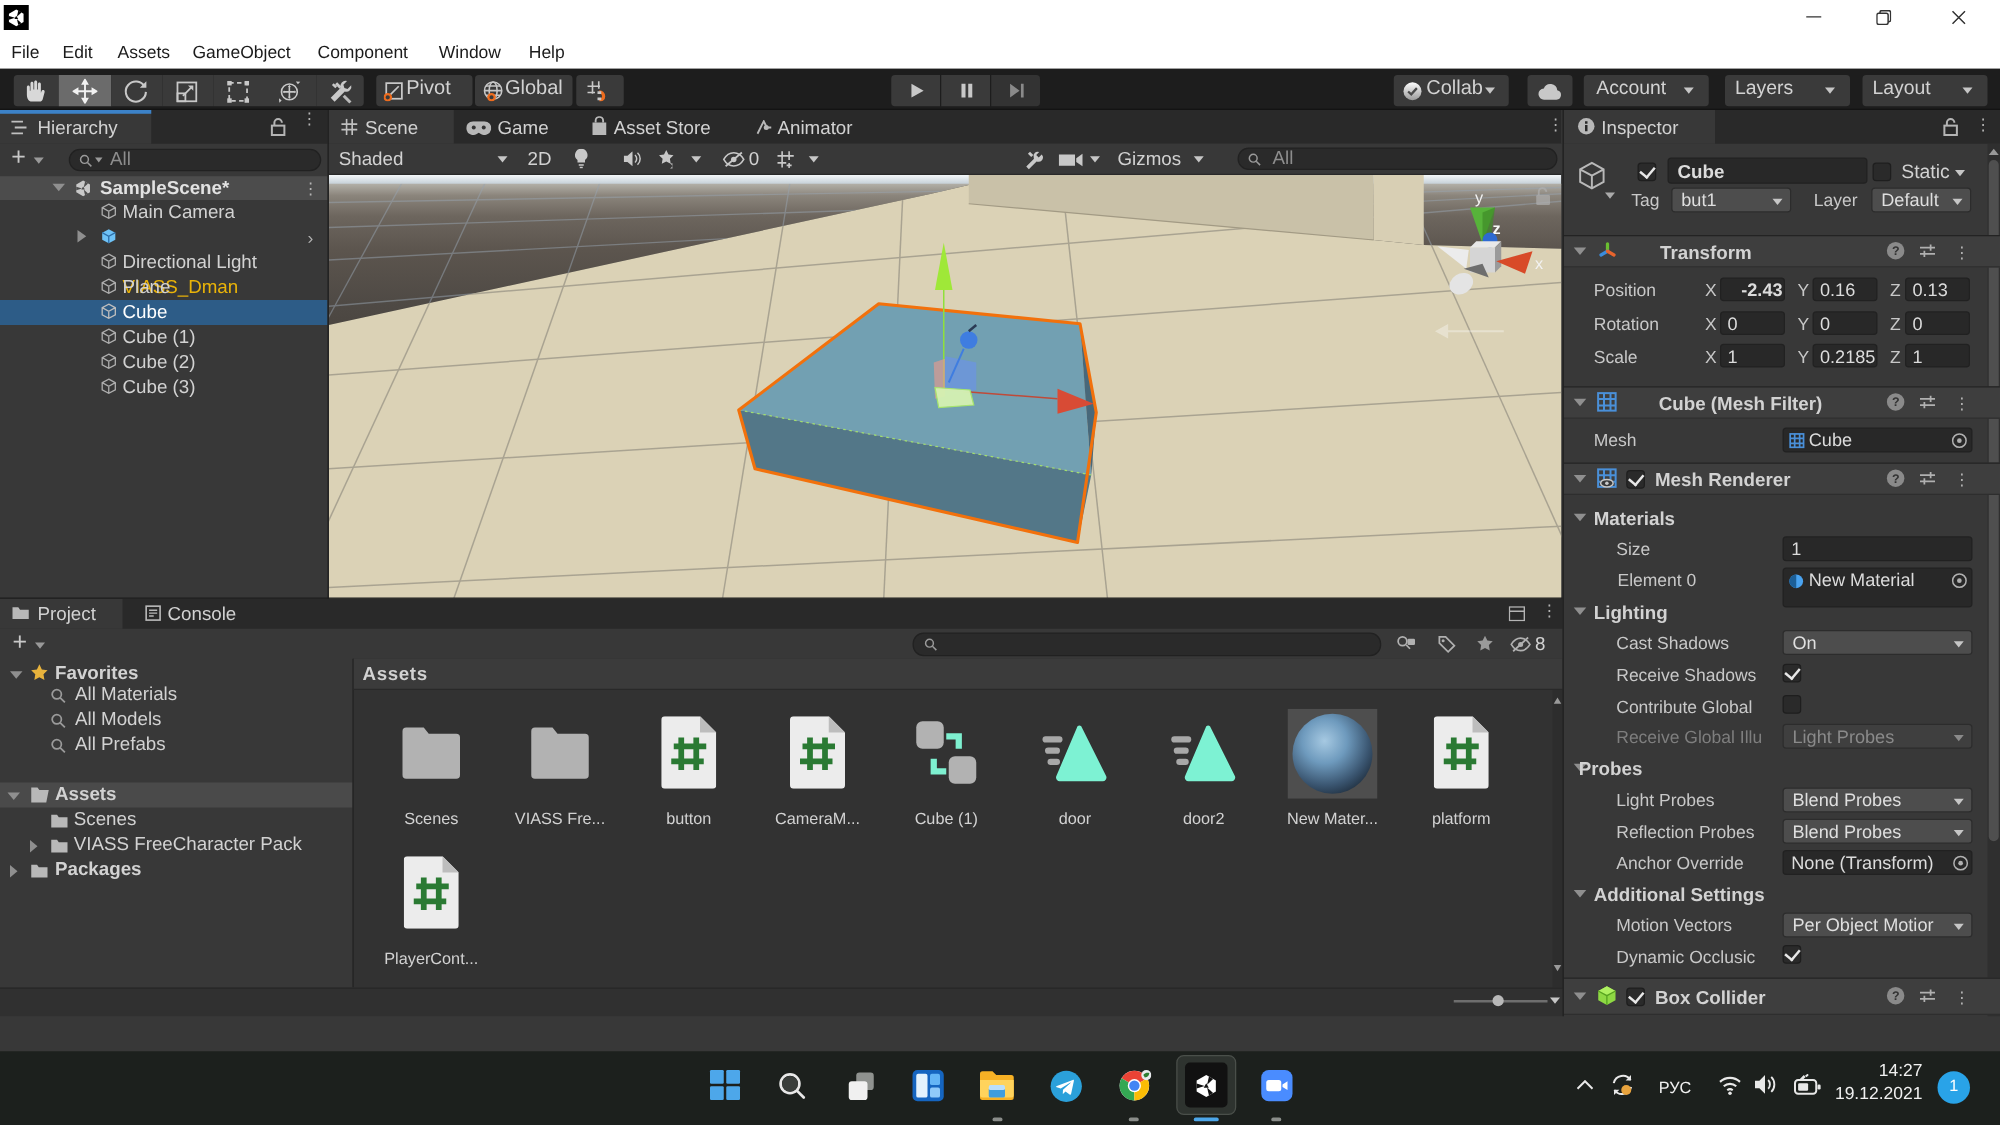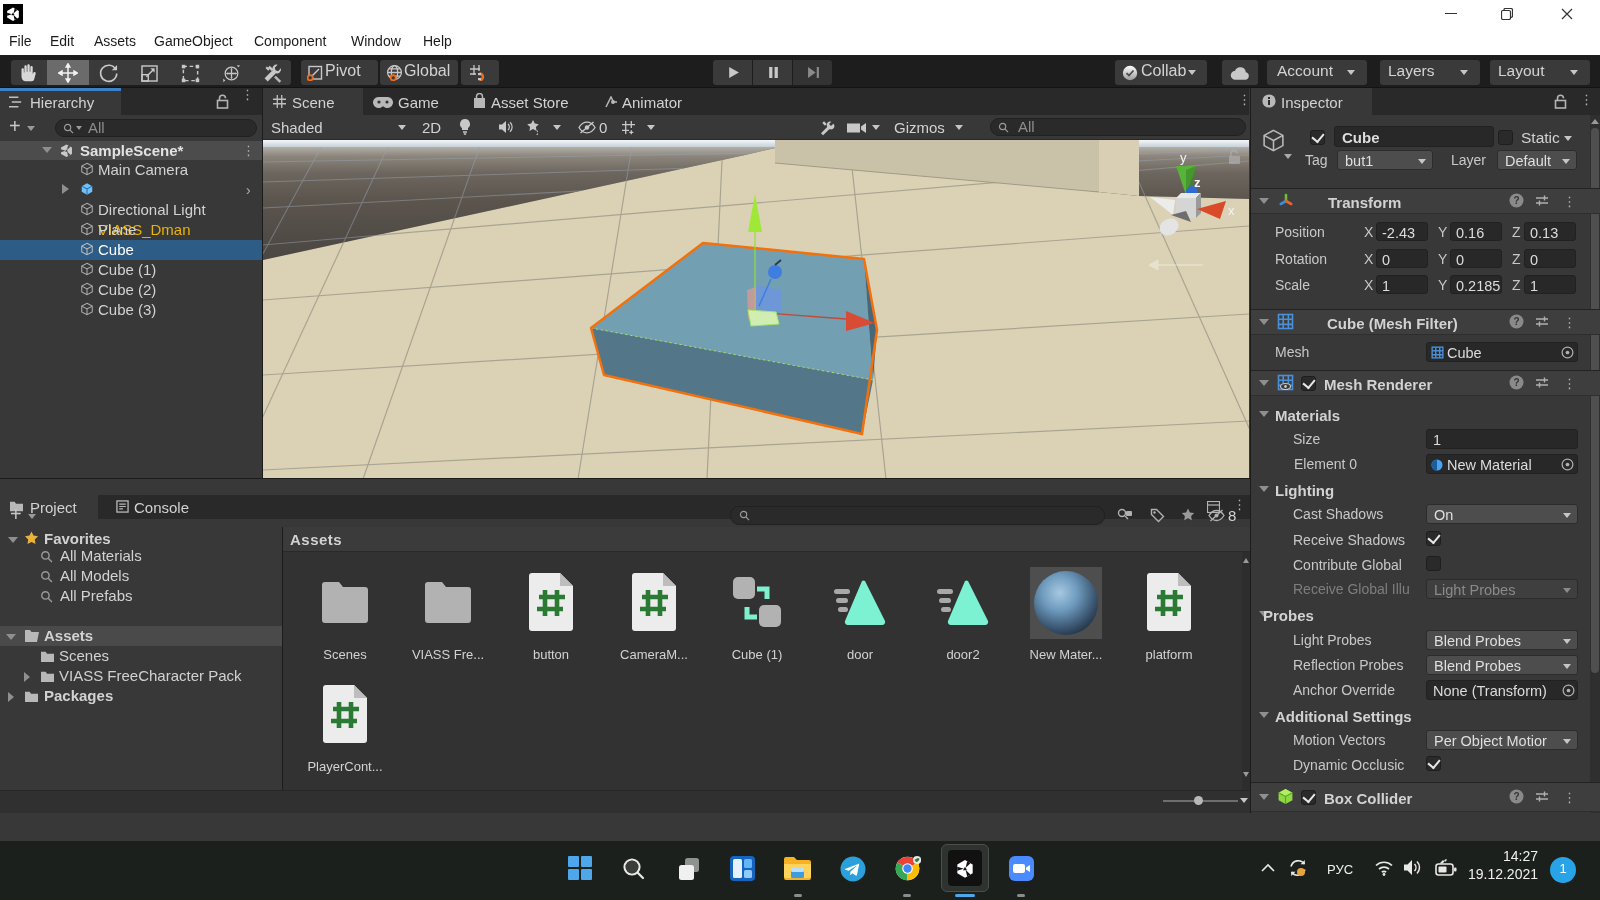--- a/index.html
+++ b/index.html
@@ -522,21 +522,21 @@
     <svg class="abs" style="left:283px;top:105px" width="16" height="15" viewBox="0 0 16 15">
         <g stroke="#b0b0b0" stroke-width="1.4">
           <path d="M2 5h12M2 10h12"></path>
           <path d="M10.5 2.5v5M5.5 7.5v5"></path>
         </g>
       </svg>
     <div class="abs" style="left:312px;top:106px;color:#b4b4b4;font-size:13px;">⋮</div>
     <div class="abs lbl" style="left:24px;top:136px;">Position</div>
     <div class="abs lbl" style="left:113px;top:136px;">X</div>
       <div class="fld" style="left:125px;top:134px;width:52px;height:19px;">
-        <span style="position:absolute;left:5px;top:2px;">-2.43</span>
+        <span style="position:absolute;left:16px;top:2px;font-weight:bold;">-2.43</span>
       </div>
     <div class="abs lbl" style="left:187px;top:136px;">Y</div>
       <div class="fld" style="left:199px;top:134px;width:52px;height:19px;">
         <span style="position:absolute;left:5px;top:2px;">0.16</span>
       </div>
     <div class="abs lbl" style="left:261px;top:136px;">Z</div>
       <div class="fld" style="left:273px;top:134px;width:52px;height:19px;">
         <span style="position:absolute;left:5px;top:2px;">0.13</span>
       </div>
     <div class="abs lbl" style="left:24px;top:163px;">Rotation</div>
@@ -625,21 +625,21 @@
         </g>
       </svg>
     <div class="abs" style="left:312px;top:288px;color:#b4b4b4;font-size:13px;">⋮</div>
     <div class="foldarr" style="left:8px;top:323px;"></div>
     <div class="abs txt bold" style="left:24px;top:319px;">Materials</div>
     <div class="abs lbl" style="left:42px;top:343px;">Size</div>
     <div class="fld" style="left:175px;top:341px;width:152px;height:20px;">
         <span style="position:absolute;left:6px;top:2px;">1</span>
       </div>
     <div class="abs lbl" style="left:43px;top:368px;">Element 0</div>
-    <div class="fld" style="left:175px;top:366px;width:152px;height:20px;">
+    <div class="fld" style="left:175px;top:366px;width:152px;height:32px;">
       <svg class="abs" style="left:4px;top:4px" width="12" height="12" viewBox="0 0 12 12">
           <circle cx="6" cy="6" r="5.5" fill="#4aa3f0"></circle>
           <path d="M6 .5A5.5 5.5 0 0 0 6 11.5 Z" fill="#1c5f98"></path>
         </svg>
       <span style="position:absolute;left:20px;top:2px;">New Material</span>
       <svg class="abs" style="right:3px;top:3px" width="13" height="13" viewBox="0 0 14 14">
           <circle cx="7" cy="7" r="5.8" fill="none" stroke="#b0b0b0" stroke-width="1.3"></circle>
           <circle cx="7" cy="7" r="2" fill="#b0b0b0"></circle>
         </svg>
     </div>
@@ -705,21 +705,21 @@
     <svg class="abs" style="left:283px;top:701px" width="16" height="15" viewBox="0 0 16 15">
         <g stroke="#b0b0b0" stroke-width="1.4">
           <path d="M2 5h12M2 10h12"></path>
           <path d="M10.5 2.5v5M5.5 7.5v5"></path>
         </g>
       </svg>
     <div class="abs" style="left:312px;top:702px;color:#b4b4b4;font-size:13px;">⋮</div>
   </div>
 
   <div class="abs panel" id="project" style="left:0;top:479px;width:1250px;height:334px;">
-    <div class="abs tabstrip" style="left:0;top:0;width:1250px;height:24px;margin-top:16px;">
+    <div class="abs tabstrip" style="left:0;top:0;width:1250px;height:24px;">
       <div class="tab" style="left:0;width:98px;height:24px;"></div>
       <svg class="abs" style="left:9px;top:5px" width="15" height="13" viewBox="0 0 16 14">
           <path fill="#b8b8b8" d="M1 2h5l1.5 2H15v8H1z"></path>
         </svg>
       <div class="abs txt" style="left:30px;top:4px;">Project</div>
       <svg class="abs" style="left:116px;top:5px" width="13" height="13" viewBox="0 0 14 14">
           <rect x="1" y="1" width="12" height="12" fill="none" stroke="#b8b8b8" stroke-width="1.4"></rect>
           <path d="M3.5 4.5h7M3.5 7h7M3.5 9.5h4" stroke="#b8b8b8" stroke-width="1.2"></path>
         </svg>
       <div class="abs txt" style="left:134px;top:4px;">Console</div>

